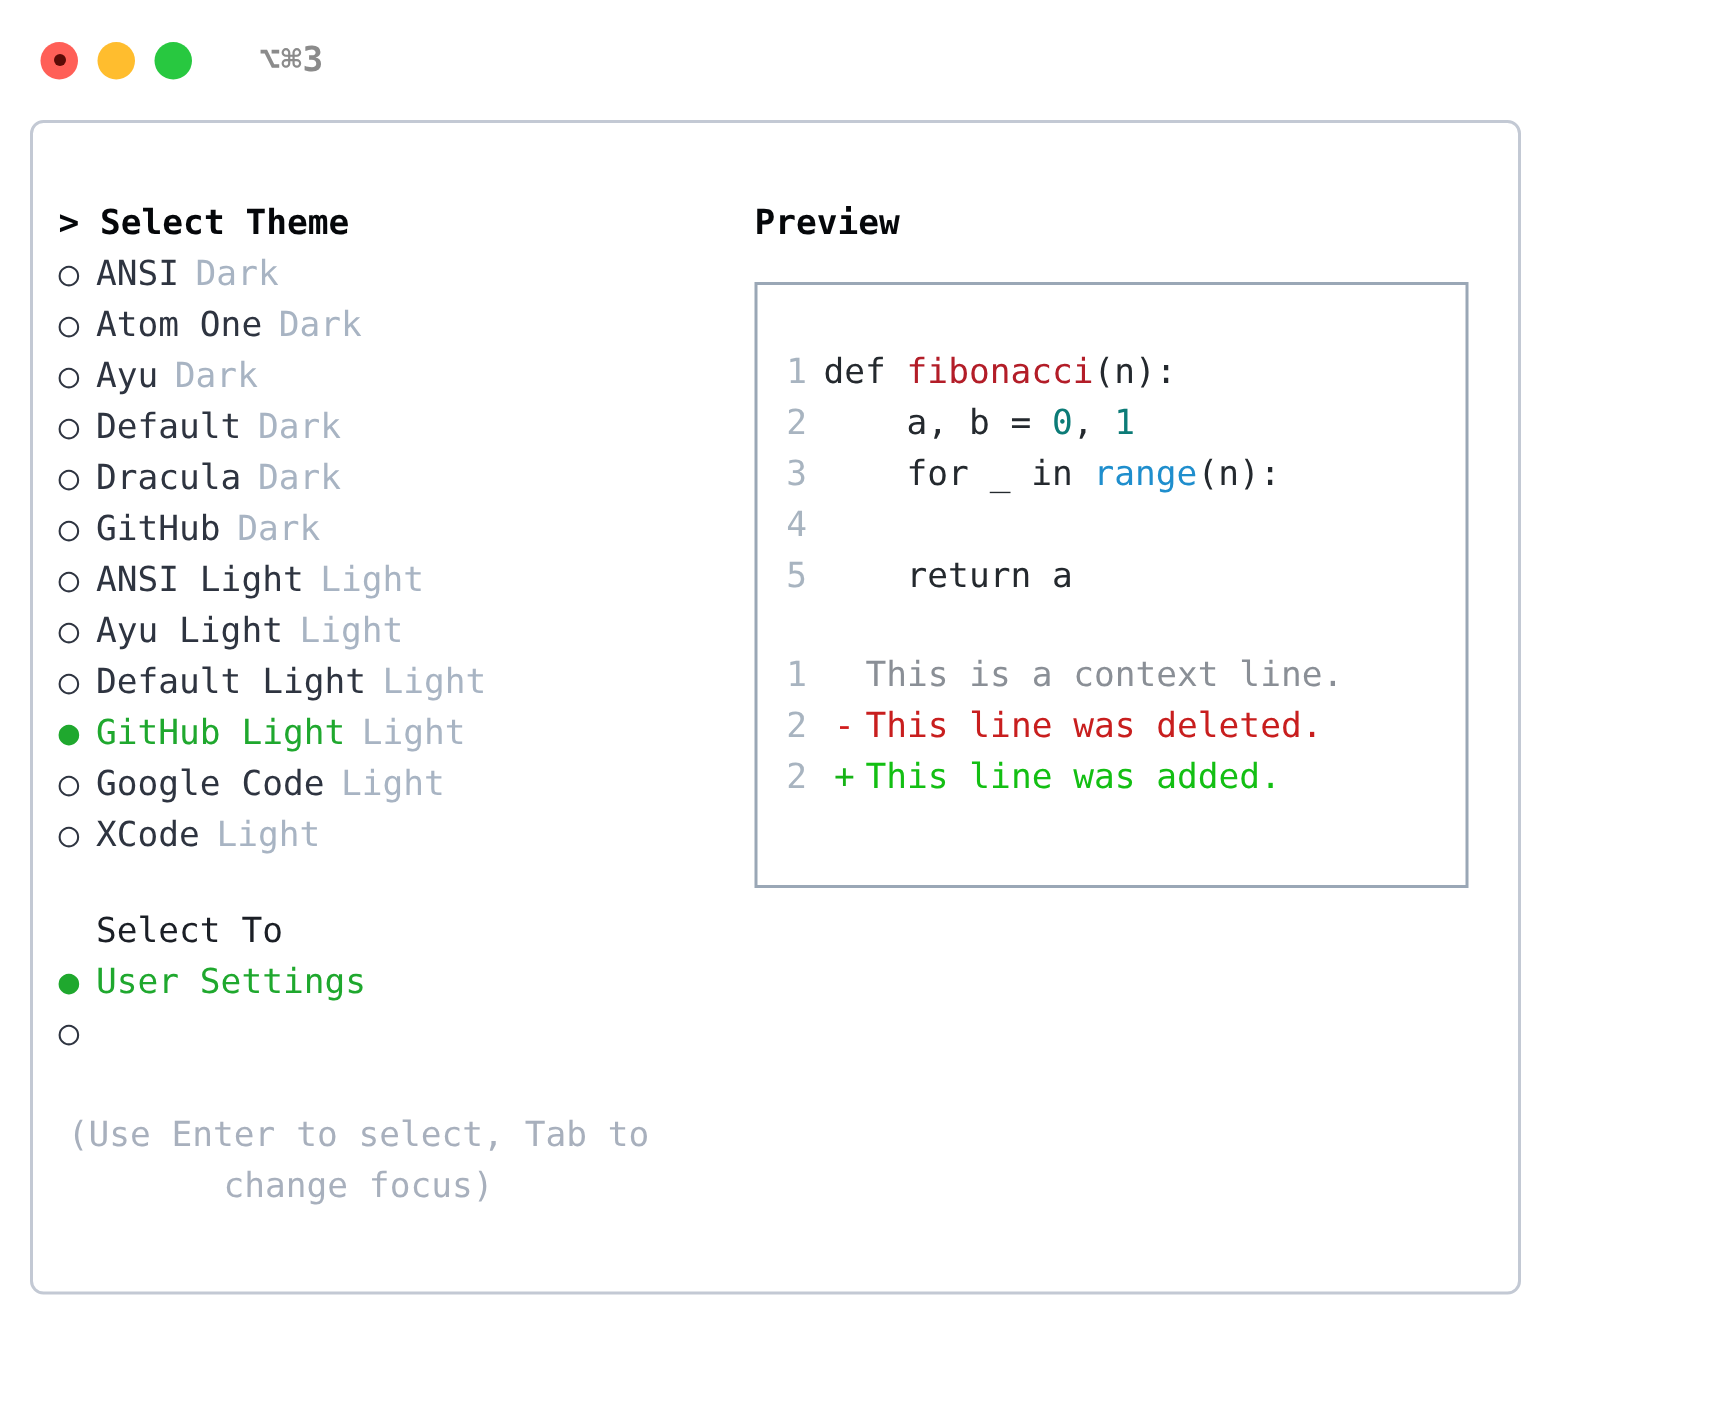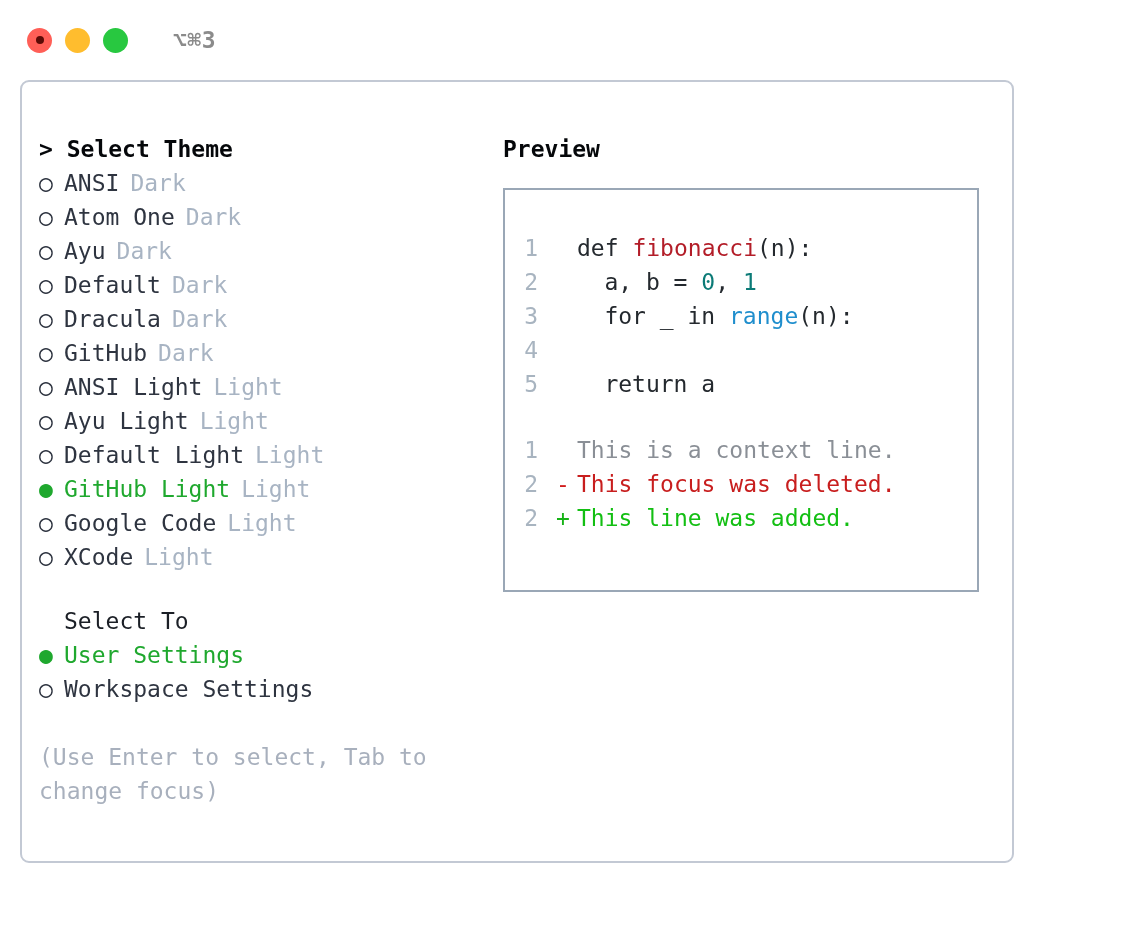--- a/index.html
+++ b/index.html
@@ -141,20 +141,21 @@
   .spacer-sm { height: 30px; }
   .spacer-md { height: 34px; }
 
   .hint {
     font-size: 23px;
     color: #a8b0bd;
     line-height: 34px;
     width: 400px;
     white-space: pre-wrap;
     word-break: normal;
+    text-align: center;
   }
 
   
   .right-col {
     position: absolute;
     left: 481px;
     top: 50px;
     width: 490px;
   }
   .preview-title {
@@ -183,21 +184,21 @@
   }
   .lineno {
     flex: 0 0 44px;
     text-align: right;
     color: #a8b4c0;
     padding-right: 11px;
     box-sizing: border-box;
   }
   .code-text { color: #24292e; }
 
-  .tok-kw   { color: #24292e; margin-left: 28px; }
+  .tok-kw   { color: #24292e; }
   .tok-fn   { color: #b31d28; }
   .tok-num  { color: #0c7b77; }
   .tok-call { color: #1f8ecd; }
   .tok-plain{ color: #24292e; }
 
   .gutter {
     flex: 0 0 28px;
     text-align: center;
   }
   .gutter.del { color: #d11c1c; }
@@ -245,21 +246,21 @@
             <div class="opt-row"><span class="marker">○</span><span class="opt-label">Google Code</span><span class="opt-badge">Light</span></div>
             <div class="opt-row"><span class="marker">○</span><span class="opt-label">XCode</span><span class="opt-badge">Light</span></div>
           </div>
 
         <div class="spacer-sm"></div>
 
         <div class="section-title">Select To</div>
 
         <div id="apply-to-list">
             <div class="opt-row selected"><span class="marker on">●</span><span class="opt-label">User Settings</span></div>
-            <div class="opt-row"><span class="marker">○</span><span class="opt-label">Workspace Settings</span></div>
+            <div class="opt-row"><span class="marker">○</span></div>
           </div>
 
         <div class="spacer-md"></div>
 
         <div class="hint">(Use Enter to select, Tab to change focus)</div>
       </div>
 
       <div class="right-col">
         <div class="preview-title">Preview</div>
 
@@ -267,21 +268,21 @@
           <div id="code-sample">
               <div class="code-line"><span class="lineno">1</span><span class="code-text"><span class="tok-kw">def </span><span class="tok-fn">fibonacci</span><span class="tok-plain">(n):</span></span></div>
               <div class="code-line"><span class="lineno">2</span><span class="code-text"><span class="tok-plain">    a, b = </span><span class="tok-num">0</span><span class="tok-plain">, </span><span class="tok-num">1</span></span></div>
               <div class="code-line"><span class="lineno">3</span><span class="code-text"><span class="tok-plain">    for _ in </span><span class="tok-call">range</span><span class="tok-plain">(n):</span></span></div>
               <div class="code-line"><span class="lineno">4</span></div>
               <div class="code-line"><span class="lineno">5</span><span class="code-text"><span class="tok-plain">    return a</span></span></div>
             </div>
           <div class="diff-gap"></div>
           <div id="diff-sample">
               <div class="code-line"><span class="lineno">1</span><span class="gutter ctx"> </span><span class="diff-ctx">This is a context line.</span></div>
-              <div class="code-line"><span class="lineno">2</span><span class="gutter del">-</span><span class="diff-del">This focus was deleted.</span></div>
+              <div class="code-line"><span class="lineno">2</span><span class="gutter del">-</span><span class="diff-del">This line was deleted.</span></div>
               <div class="code-line"><span class="lineno">2</span><span class="gutter add">+</span><span class="diff-add">This line was added.</span></div>
             </div>
         </div>
       </div>
 
     </div>
   </div>
 </div>
 
 </body></html>

